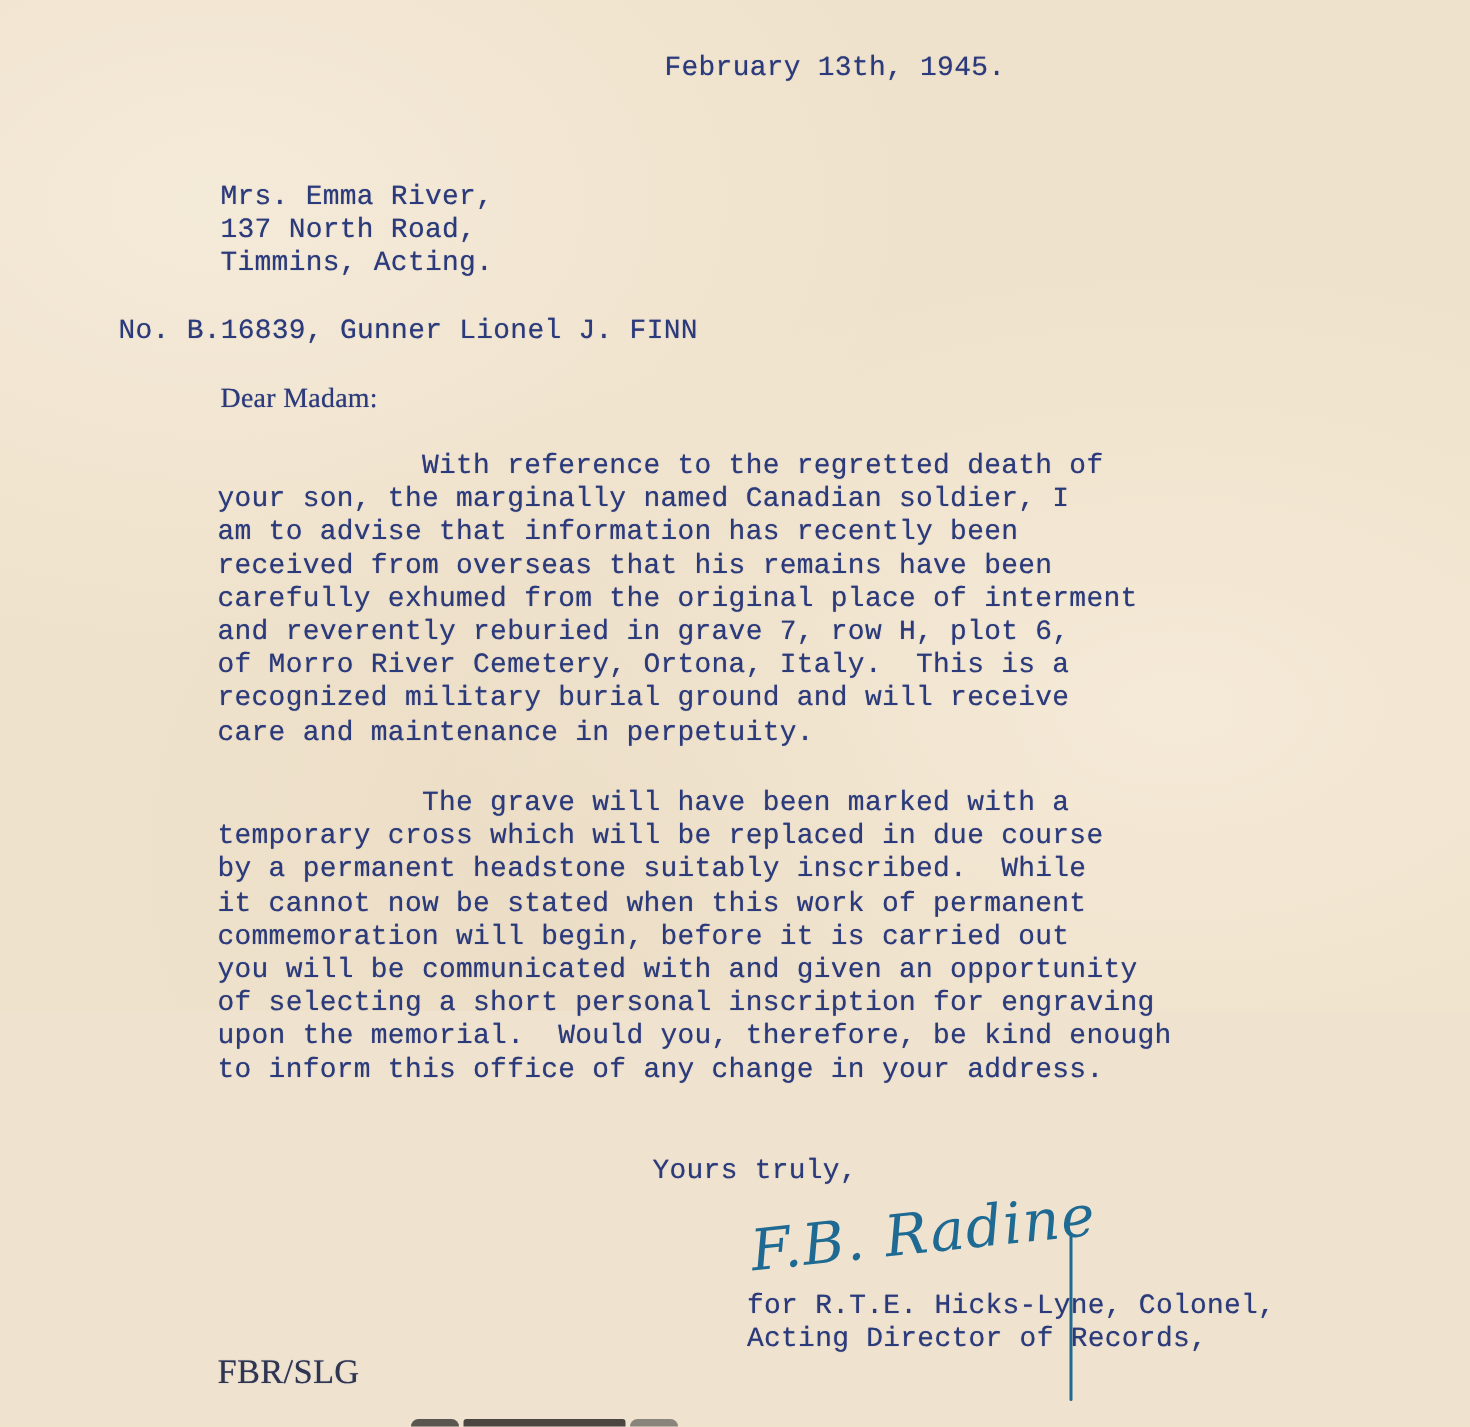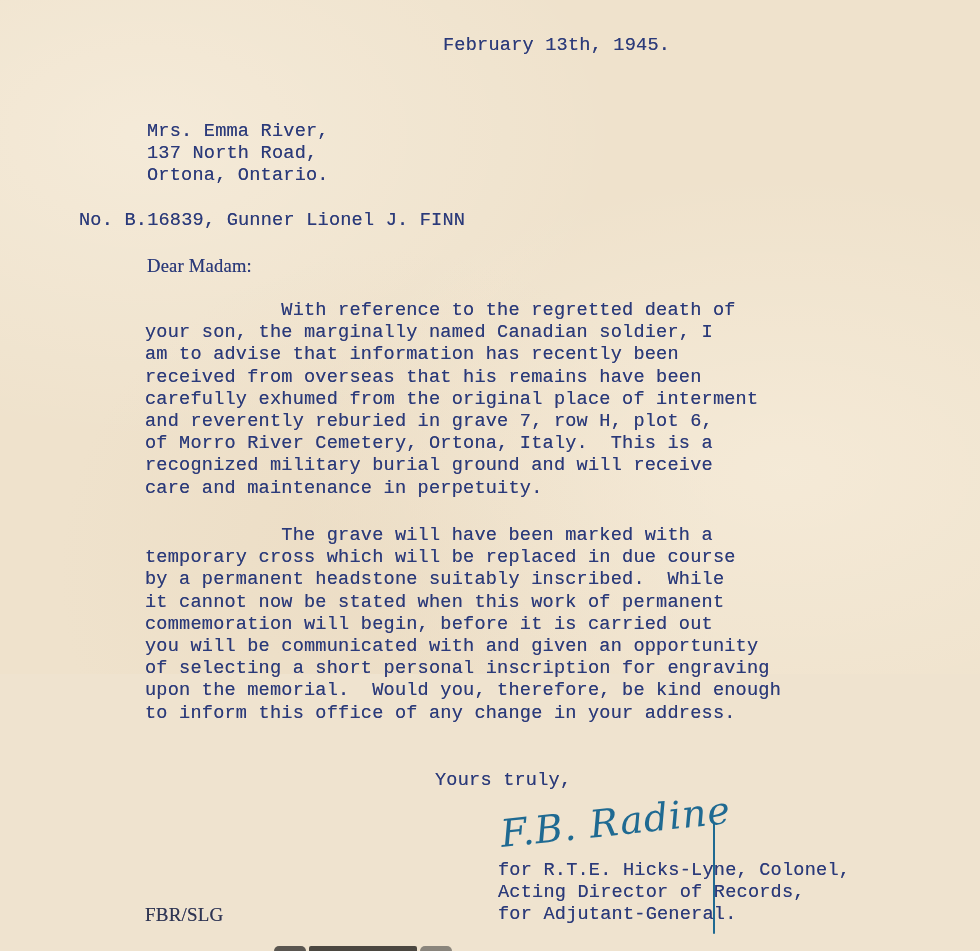--- a/index.html
+++ b/index.html
@@ -27,21 +27,21 @@
       text-shadow: 0 0 0.6px rgba(30,40,110,0.6);
     }
     .date { left: 443px; top: 35px; }
     .addr { left: 147px; top: 121px; }
     .ref { left: 79px; top: 210px; text-underline-offset: 4px; text-decoration-thickness: 2px; }
     .salut { left: 147px; top: 255px; font-family: Liberation Serif, serif; }
     .para1 { left: 145px; top: 300px; }
     .para2 { left: 145px; top: 525px; }
     .closing { left: 435px; top: 770px; }
     .sigblock { left: 477px; top: 860px; margin-left: 21px; }
-    .initials { left: 145px; top: 904px; font-family: "Liberation Serif", "DejaVu Serif", serif; font-size: 19px; color: #2f3550; }
+    .initials { left: 145px; top: 904px; font-family: "Liberation Serif", "DejaVu Serif", serif; font-size: 23px; color: #2f3550; }
     .signature {
       position: absolute; left: 500px; top: 800px;
       font-family: "DejaVu Serif", serif; font-style: italic;
       font-size: 38px; color: #1f6a92; letter-spacing: 1px;
       transform: rotate(-6deg);
     }
     .sig-stroke {
       position: absolute; left: 713px; top: 822px; width: 2px; height: 112px;
       background: #1f6a92; border-radius: 1px;
     }
@@ -53,36 +53,36 @@
     .tabs .t2 { width: 108px; background: #4b4740; border-radius: 2px 2px 0 0; }
     .tabs .t3 { width: 32px; background: #8a857c; }
   </style>
 </head>
 <body>
 
 <div class="paper">
 
   <div class="tw date">February 13th, 1945.</div>
 
-  <div class="tw addr"><div>Mrs. Emma River,</div><div>137 North Road,</div><div>Ortona, Ontario.</div></div>
+  <div class="tw addr"><div>Mrs. Emma River,</div><div>137 North Road,</div><div>Timmins, Acting.</div></div>
 
   <div class="tw ref">No. B.16839, Gunner Lionel J. FINN</div>
 
   <div class="tw salut">Dear Madam:</div>
 
   <div class="tw para1"><div>            With reference to the regretted death of</div><div>your son, the marginally named Canadian soldier, I</div><div>am to advise that information has recently been</div><div>received from overseas that his remains have been</div><div>carefully exhumed from the original place of interment</div><div>and reverently reburied in grave 7, row H, plot 6,</div><div>of Morro River Cemetery, Ortona, Italy.  This is a</div><div>recognized military burial ground and will receive</div><div>care and maintenance in perpetuity.</div></div>
 
   <div class="tw para2"><div>            The grave will have been marked with a</div><div>temporary cross which will be replaced in due course</div><div>by a permanent headstone suitably inscribed.  While</div><div>it cannot now be stated when this work of permanent</div><div>commemoration will begin, before it is carried out</div><div>you will be communicated with and given an opportunity</div><div>of selecting a short personal inscription for engraving</div><div>upon the memorial.  Would you, therefore, be kind enough</div><div>to inform this office of any change in your address.</div></div>
 
   <div class="tw closing">Yours truly,</div>
 
   <div class="signature">F.B. Radine</div>
   <div class="sig-stroke"></div>
 
-  <div class="tw sigblock"><div>for R.T.E. Hicks-Lyne, Colonel,</div><div>Acting Director of Records,</div><div>for Adjutant-General.</div></div>
+  <div class="tw sigblock"><div>for R.T.E. Hicks-Lyne, Colonel,</div><div>Acting Director of Records,</div></div>
 
   <div class="tw initials">FBR/SLG</div>
 
   <div class="tabs">
     <span class="t1"></span>
     <span class="t2"></span>
     <span class="t3"></span>
   </div>
 </div>
 

